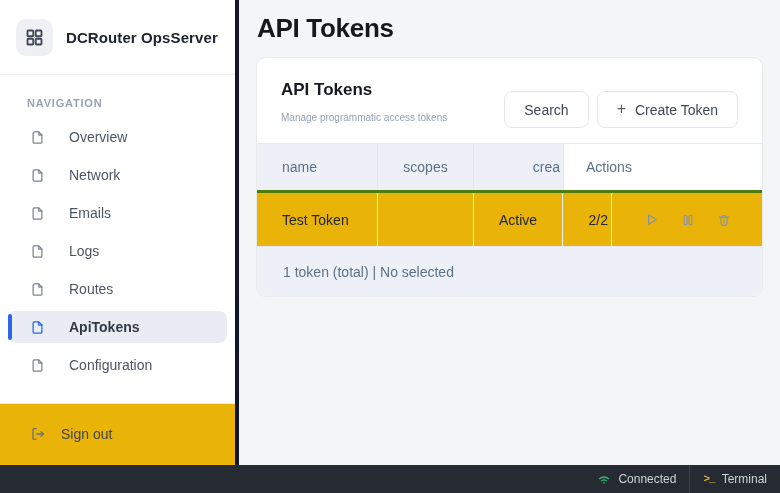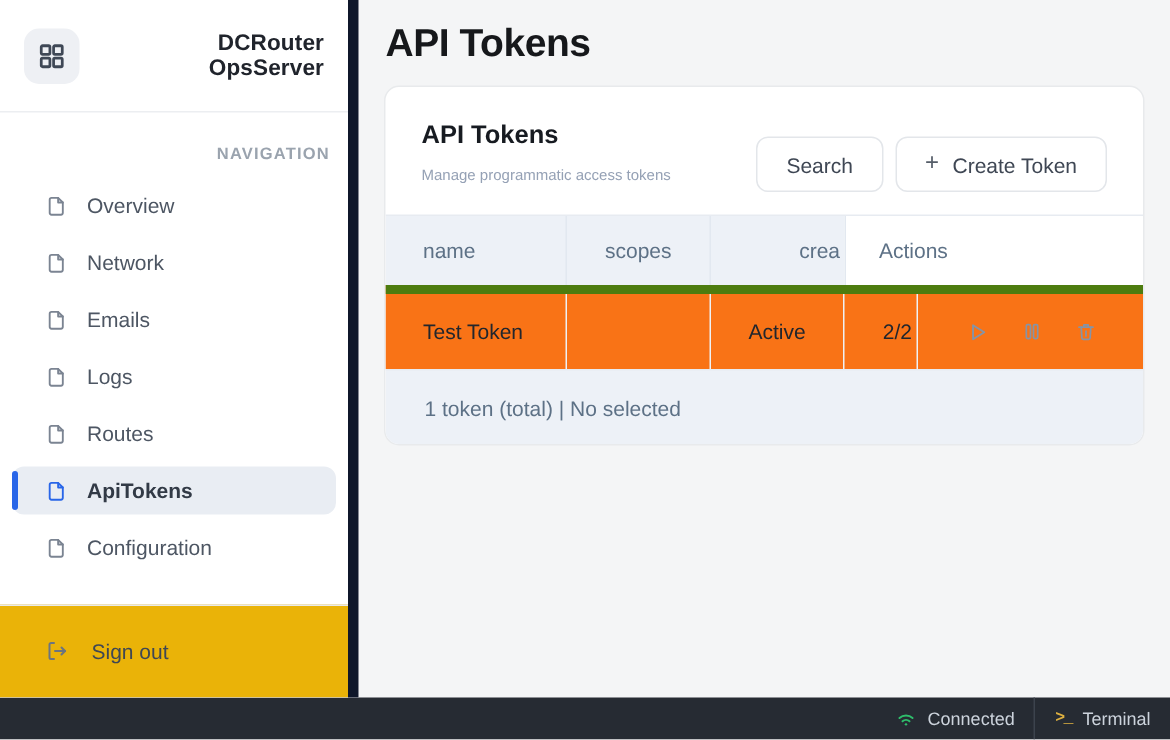--- a/index.html
+++ b/index.html
@@ -6,41 +6,41 @@
   html,body { width:780px; height:493px; overflow:hidden; }
   body {
     font-family:"Liberation Sans","DejaVu Sans",sans-serif;
     background:#f4f5f6; color:#1f2430;
     display:flex; flex-direction:column;
   }
   .app { display:flex; height:469px; }
 
   
   .sidebar {
-    width:239px; background:#ffffff; border-right:7px solid #0f172a;
-    position:relative; flex-shrink:0; overflow:hidden;text-align:right;
+    width:239px; background:#ffffff; border-right:4px solid #0f172a;
+    position:relative; flex-shrink:0; overflow:hidden;
   }
   .brand {
     height:75px; border-bottom:1px solid #eceef1;
     display:flex; align-items:center; padding:0 16px; gap:13px;
   }
   .logo-box {
     width:37px; height:37px; border-radius:10px; background:#eef0f4;
     display:flex; align-items:center; justify-content:center; color:#3f4856;
   }
   .brand-name { font-size:15px; font-weight:700; color:#20242c; letter-spacing:.1px; }
 
   .nav-section-label {
-    margin:22px 12px 6px; font-size:11px; font-weight:700;
+    margin:22px 27px 6px; font-size:11px; font-weight:700;
     letter-spacing:.8px; color:#9aa3ae;
   }
   .nav-list { padding:6px 8px 0; }
   .nav-item {
     position:relative; height:32px; margin-bottom:6px; border-radius:8px;
-    display:flex; align-items:center; gap:13px; padding:0 12px 0 22px;
+    display:flex; align-items:center; gap:24px; padding:0 12px 0 22px;
     font-size:14px; color:#4d5663; cursor:pointer;
   }
   .nav-item .nav-icon { color:#7b8492; display:flex; }
   .nav-item.active { background:#e9edf3; color:#323a46; font-weight:700; }
   .nav-item.active .nav-icon { color:#2966e8; }
   .active-bar {
     position:absolute; left:0; top:3px; bottom:3px; width:3.5px;
     border-radius:3px; background:#2966e8; display:none;
   }
   .nav-item.active .active-bar { display:block; }
@@ -88,21 +88,21 @@
   .tbl-head > div {
     background:#edf1f7; color:#5d7186; display:flex; align-items:center;
     justify-content:center; border-right:1px solid #e2e8f0;
   }
   .tbl-head > .c-name { justify-content:flex-start; padding-left:25px; }
   .tbl-head > .c-created { border-right:none; overflow:hidden; justify-content:flex-end; padding-right:3px; }
   .tbl-head > .c-actions {
     background:#ffffff; border-right:none; border-left:1px solid #e2e8f0;
     justify-content:flex-start; padding-left:22px;
   }
-  .tbl-row { height:56px; background:#f97316; border-top:6px solid #4d7c0f; }
+  .tbl-row { height:56px; background:#eab308; border-top:3px solid #4d7c0f; }
   .tbl-row > div {
     display:flex; align-items:center; justify-content:center;
     border-right:1px solid #eef1f5; color:#22262d;
   }
   .tbl-row > .c-name { justify-content:flex-start; padding-left:25px; }
   .tbl-row > .c-created { border-right:none; overflow:hidden; justify-content:flex-end; padding-right:3px; }
   .tbl-row > .c-actions {
     border-right:none; border-left:1px solid #eef1f5;
     gap:22px; justify-content:center;
   }

